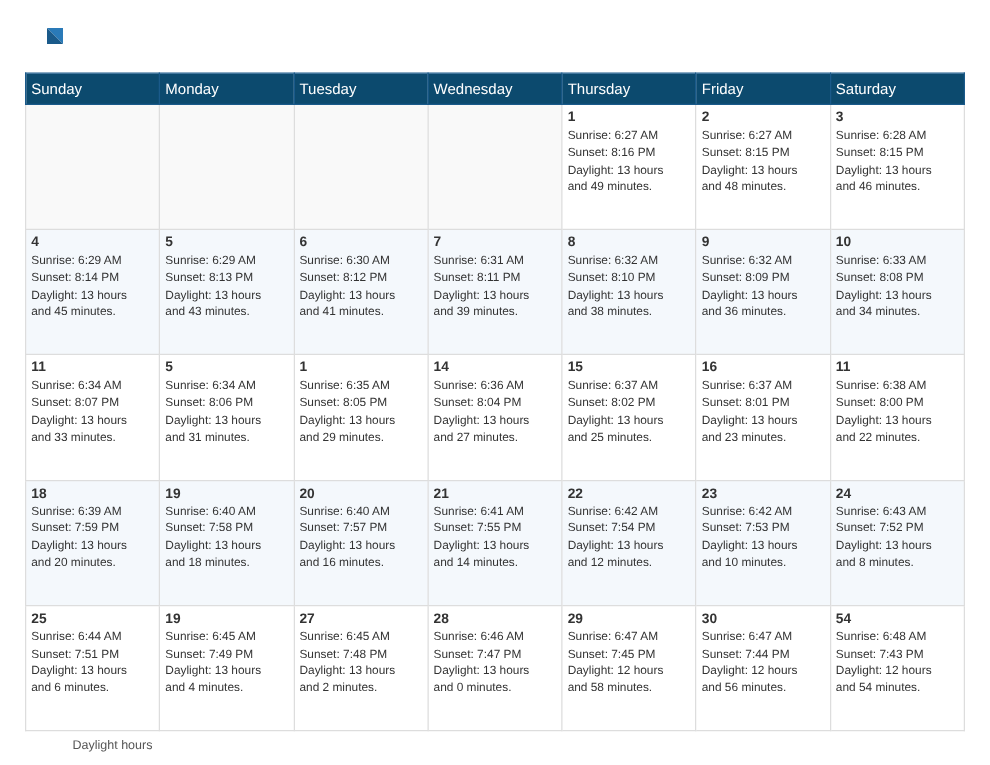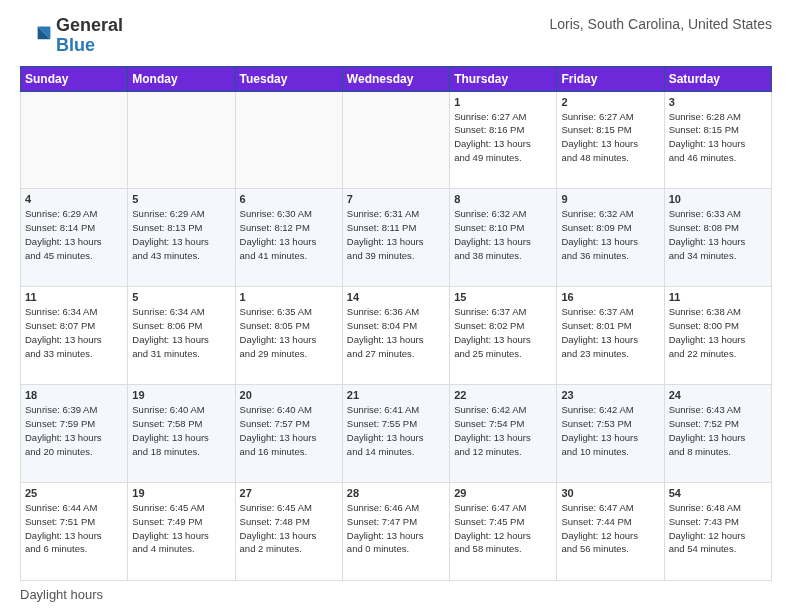--- a/index.html
+++ b/index.html
@@ -52,24 +52,24 @@
       font-size: 14px;
       color: #555;
     }
     .calendar {
       flex: 1;
       border-collapse: collapse;
       width: 100%;
       table-layout: fixed;
     }
     .calendar th {
-      background-color: #6d28d9;
+      background-color: #0c4a6e;
       color: #fff;
       font-size: 12px;
-      font-weight: bold;
+      font-weight: normal;
       padding: 5px 4px;
       text-align: left;
       border: 1px solid #1a5a8a;
       margin-left: 38px;
     }
     .calendar td {
       vertical-align: top;
       font-size: 9.5px;
       color: #333;
       padding: 4px 4px 3px 4px;
@@ -87,43 +87,39 @@
       font-weight: bold;
       font-size: 11px;
       margin-bottom: 2px;
       display: block;
     }
     .day-info {
       line-height: 1.45;
     }
     .footer {
       margin-top: 6px;
-      font-size: 13px;
+      font-size: 10px;
       color: #555;
       display: flex;
       gap: 20px;
+      margin-left: 38px;
     }
   </style>
 </head>
 <body>
 
 <div class="page">
   <div class="header">
     <div class="logo">
       <svg class="logo-icon" viewBox="0 0 40 40">
         <polygon points="22,8 38,8 38,24" fill="#2a7ab8"></polygon>
         <polygon points="22,8 38,24 22,24" fill="#1a5a8a"></polygon>
       </svg>
-      <div class="logo-text">
-        <span class="logo-general">General</span><br>
-        <span class="logo-blue">Blue</span>
-      </div>
     </div>
     <div class="title-block">
-      <div class="location">Loris, South Carolina, United States</div>
     </div>
   </div>
 
   <table class="calendar">
     <thead>
       <tr>
         <th><span>Sunday</span></th>
         <th><span>Monday</span></th>
         <th><span>Tuesday</span></th>
         <th><span>Wednesday</span></th>

